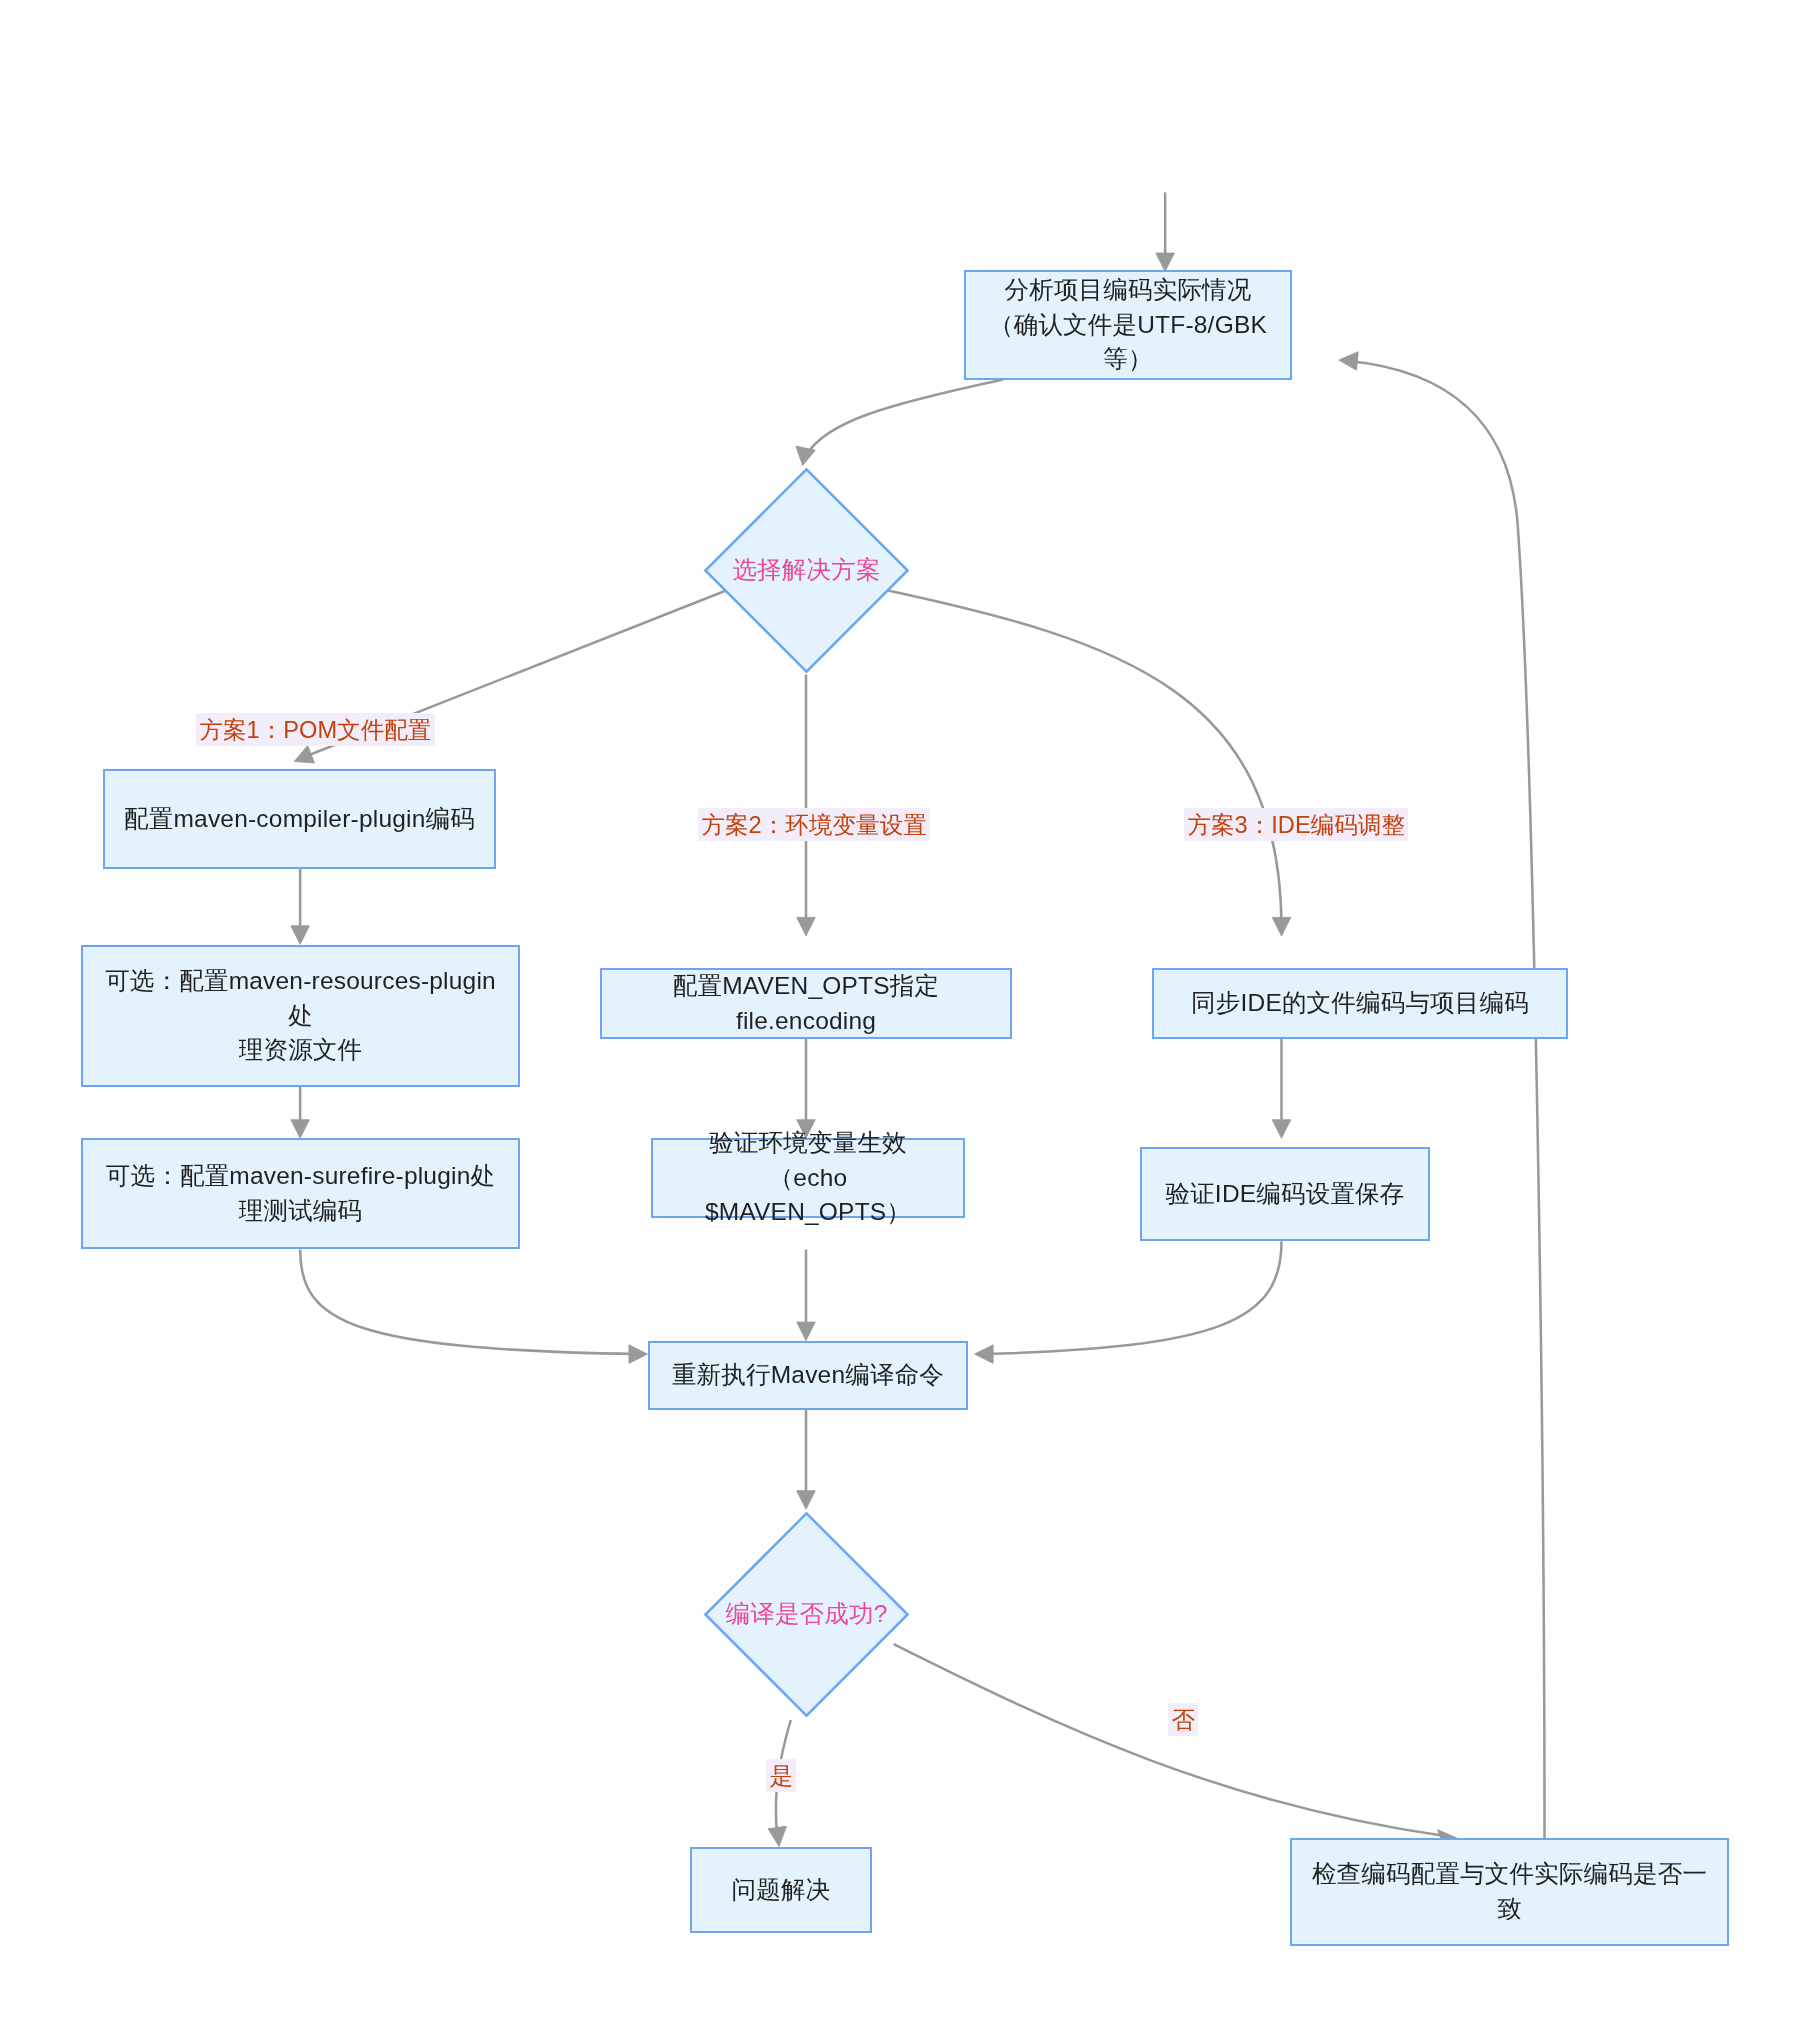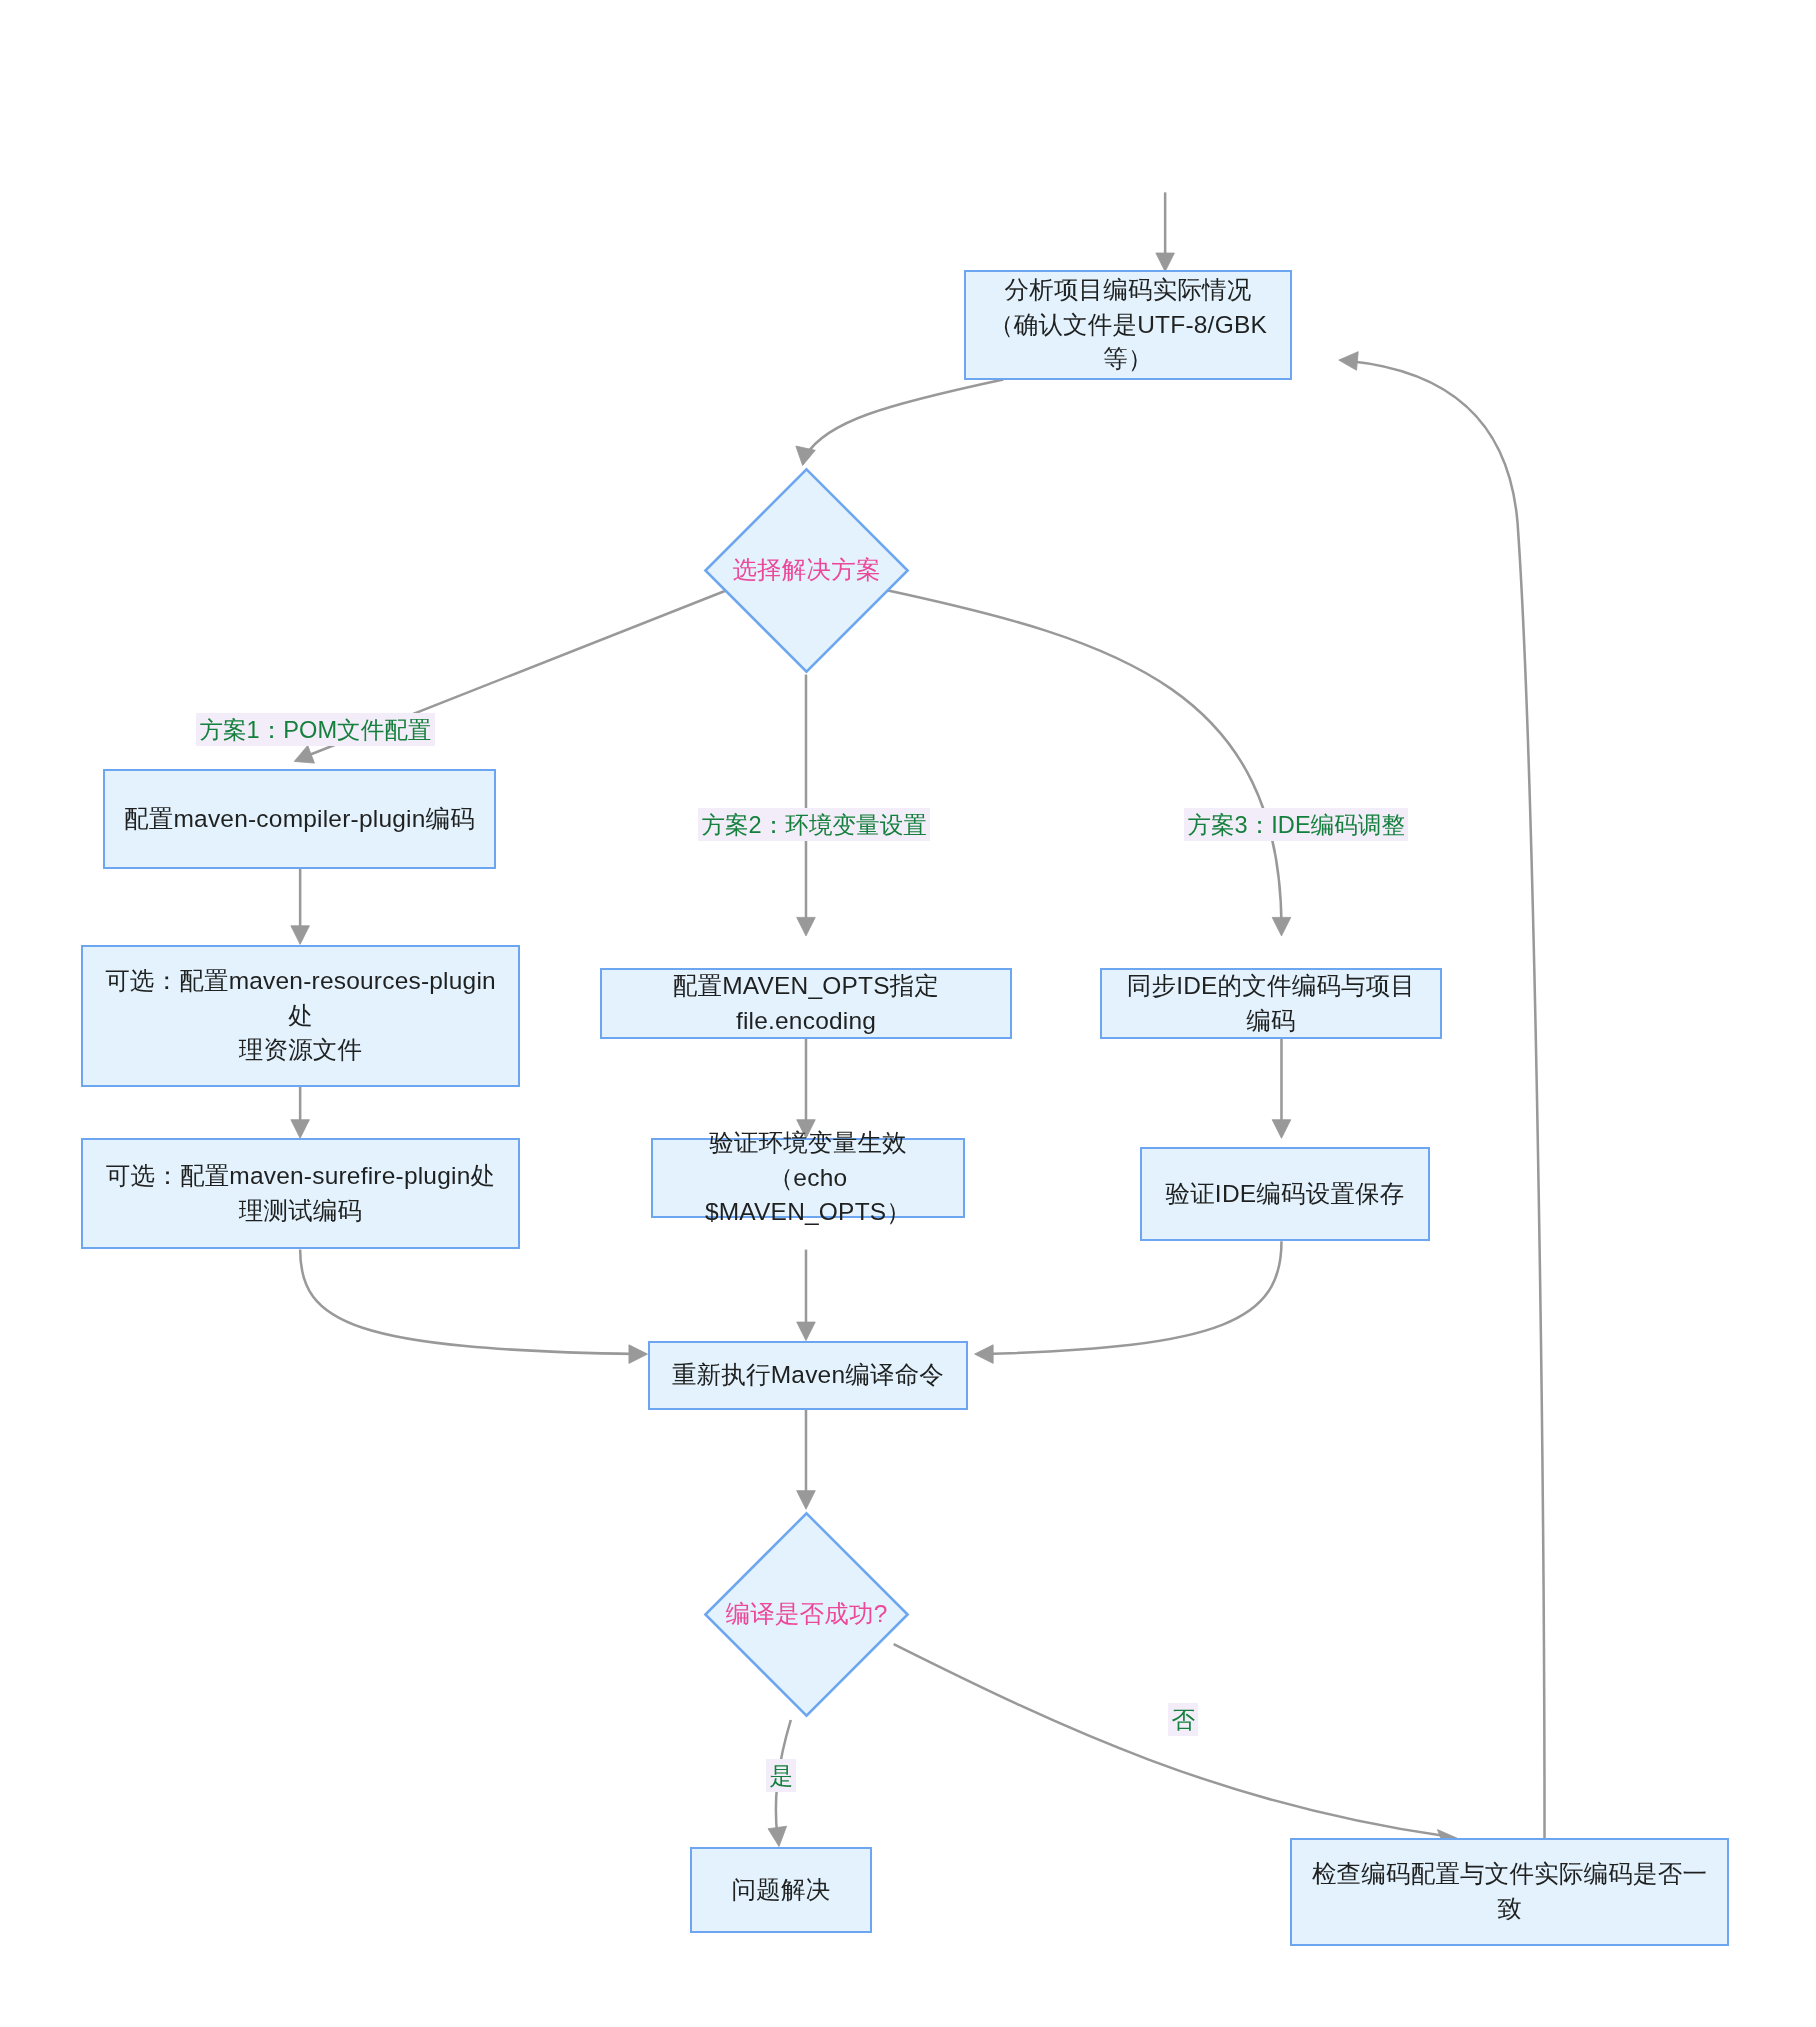--- a/index.html
+++ b/index.html
@@ -75,21 +75,21 @@
   .diamond-label {
     position: relative;
     z-index: 2;
     font-size: 24.5px;
     color: #ec4899;
     white-space: nowrap;
   }
   .edge-label {
     position: absolute;
     background: #f3ecf9;
-    color: #15803d;
+    color: #c2410c;
     font-size: 23.6px;
     line-height: 1.2;
     padding: 2.5px 3.4px;
     white-space: nowrap;
     box-sizing: border-box;
   }
 </style>
 </head>
 <body>
 
@@ -175,21 +175,21 @@
 
   <div class="node rect" style="left:600px; top:968px; width:412px; height:71px;">
     <span class="node-text">配置MAVEN_OPTS指定file.encoding</span>
   </div>
 
   <div class="node rect" style="left:651px; top:1138px; width:314px; height:80px;">
     <span class="node-text">验证环境变量生效
 （echo $MAVEN_OPTS）</span>
   </div>
 
-  <div class="node rect" style="left:1100px; top:968px; width:342px; height:71px;">
+  <div class="node rect" style="left:1152px; top:968px; width:416px; height:71px;">
     <span class="node-text">同步IDE的文件编码与项目编码</span>
   </div>
 
   <div class="node rect" style="left:1140px; top:1147px; width:290px; height:94px;">
     <span class="node-text">验证IDE编码设置保存</span>
   </div>
 
   <div class="node rect" style="left:648px; top:1341px; width:320px; height:69px;">
     <span class="node-text">重新执行Maven编译命令</span>
   </div>

